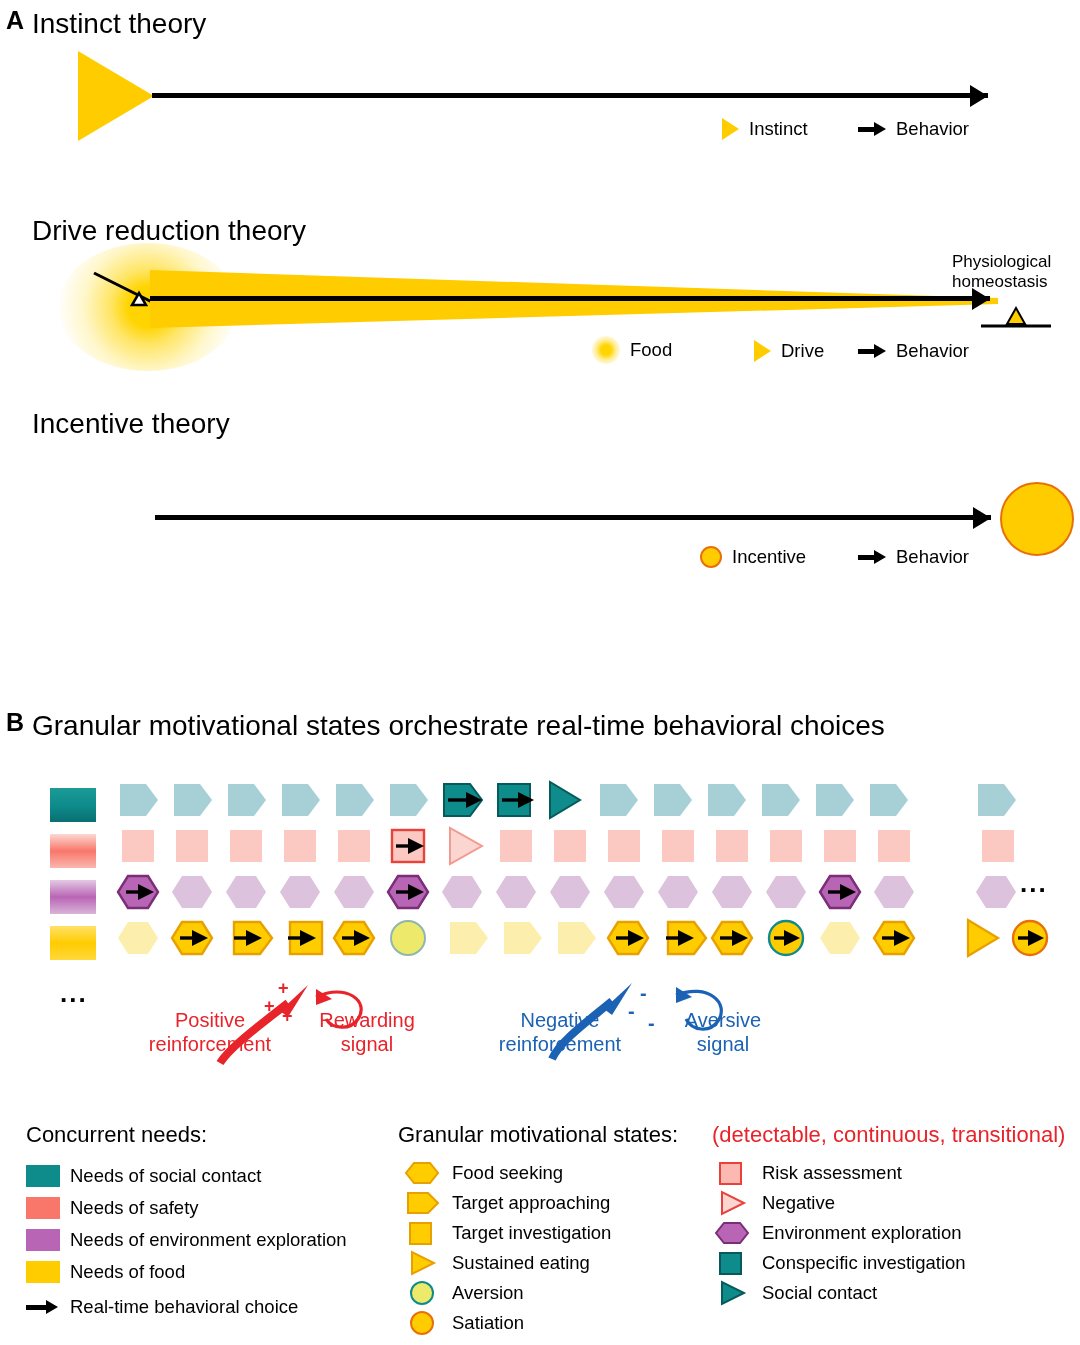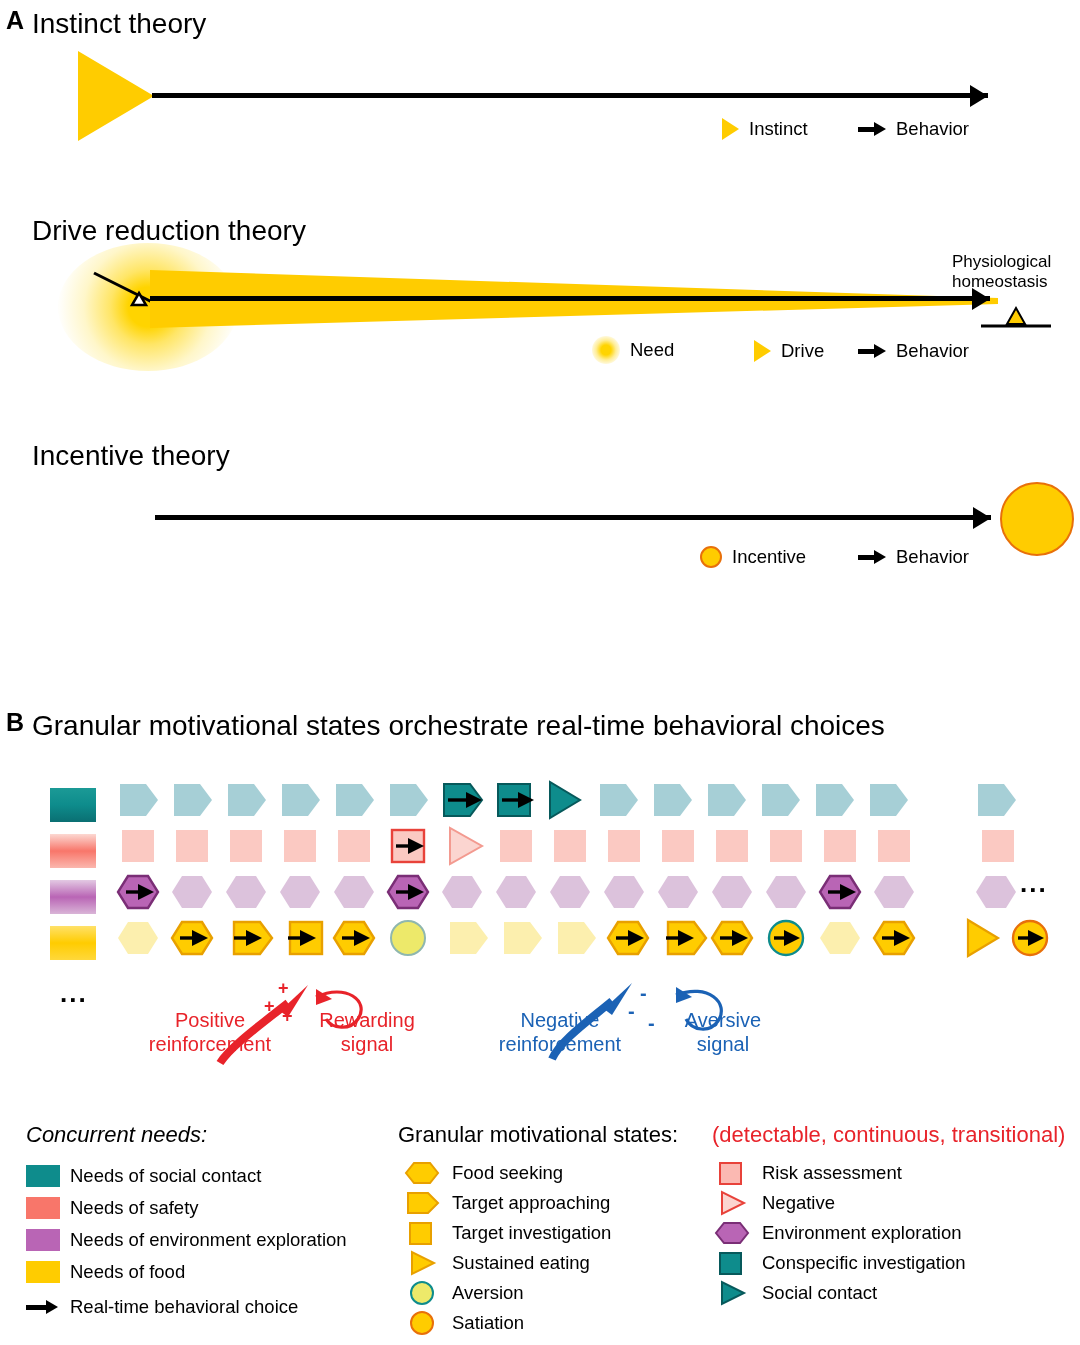--- a/index.html
+++ b/index.html
@@ -87,35 +87,35 @@
   <span>Physiological</span><br>
   <span>homeostasis</span>
 </div>
 <svg class="abs" style="left:975px;top:300px;" width="80" height="36">
   <polygon points="32,24 50,24 41,8" fill="#FFCC00" stroke="#000" stroke-width="2"></polygon>
   <line x1="6" y1="26" x2="76" y2="26" stroke="#000" stroke-width="3"></line>
 </svg>
 
 <div class="abs legend-row" style="left:592px;top:336px;">
   <div class="g-dot-glow"></div>
-  <span class="legend-text">Need</span>
+  <span class="legend-text">Food</span>
 </div>
 <div class="abs legend-row" style="left:730px;top:340px;margin-left:24px;">
   <div class="g-tri-y"></div>
   <span class="legend-text">Drive</span>
 </div>
 <div class="abs legend-row" style="left:858px;top:340px;">
   <div class="g-arrow">
       <div class="shaft"></div>
       <div class="head"></div>
     </div>
   <span class="legend-text">Behavior</span>
 </div>
 
-<div class="abs panel-title" style="left:32px;top:440px;">Incentive theory</div>
+<div class="abs panel-title" style="left:32px;top:408px;">Incentive theory</div>
 <div class="hline" style="left:155px;top:515px;width:836px;"></div>
 <div class="arrowhead" style="left:973px;top:507px;"></div>
 <div class="incentive-circle" style="left:1000px;top:482px;width:70px;height:70px;"></div>
 
 <div class="abs legend-row" style="left:700px;top:546px;">
   <div class="g-circ"></div>
   <span class="legend-text">Incentive</span>
 </div>
 <div class="abs legend-row" style="left:858px;top:546px;">
   <div class="g-arrow">
@@ -295,21 +295,21 @@
 </div>
 <div class="abs blue" style="left:460px;top:1008px;width:200px;text-align:center;font-size:20px;line-height:1.22;">
   <span>Negative</span><br>
   <span>reinforcement</span>
 </div>
 <div class="abs blue" style="left:648px;top:1008px;width:150px;text-align:center;font-size:20px;line-height:1.22;">
   <span>Aversive</span><br>
   <span>signal</span>
 </div>
 
-<div class="abs sec-title" style="left:26px;top:1122px;font-style:italic;">Concurrent needs:</div>
+<div class="abs sec-title" style="left:26px;top:1122px;">Concurrent needs:</div>
 
 <div class="abs" style="left:26px;top:1160px;">
   <div class="legend-row" style="height:32px;">
     <div style="width:34px;height:22px;background:#0E8C8C;"></div>
     <span class="legend-text">Needs of social contact</span>
   </div>
   <div class="legend-row" style="height:32px;">
     <div style="width:34px;height:22px;background:#F8766A;"></div>
     <span class="legend-text">Needs of safety</span>
   </div>

